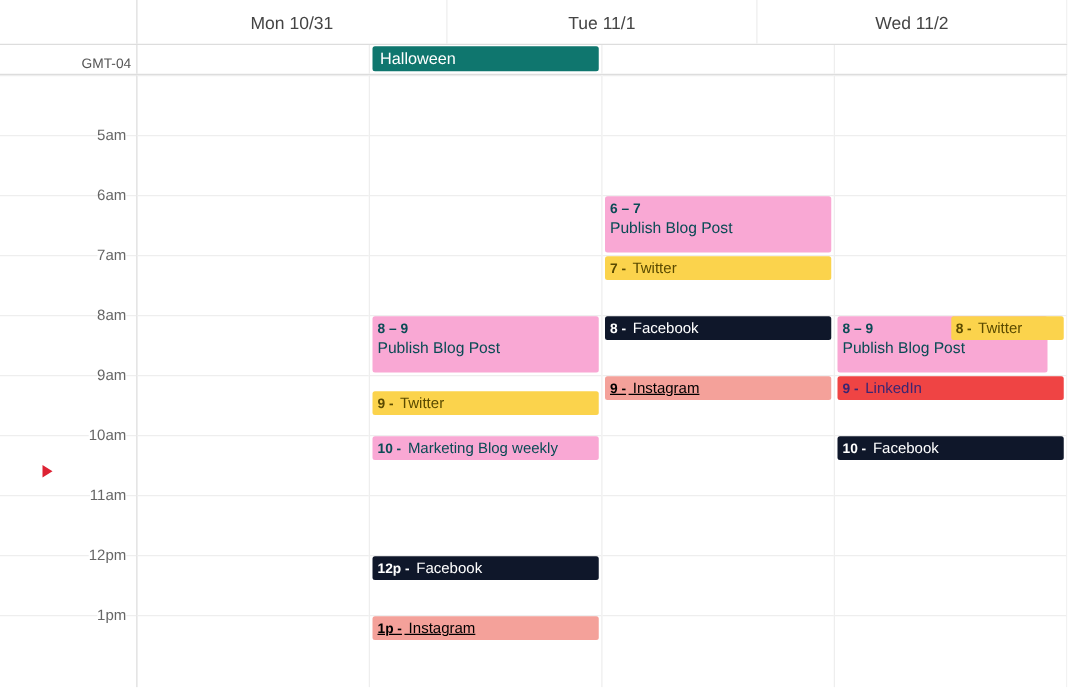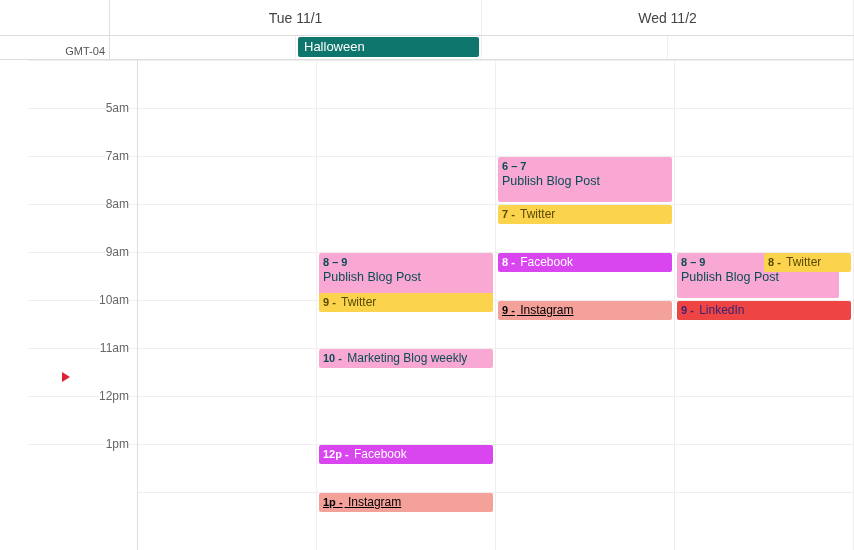--- a/index.html
+++ b/index.html
@@ -20,60 +20,61 @@
   
   .allday-row { display: flex; height: 24px; border-bottom: 1px solid #ddd; }
   .allday-gutter { width: 110px; flex: 0 0 110px; border-right: 1px solid #ddd;
     display: flex; align-items: flex-end; justify-content: flex-end; padding: 0 4px 2px 0;
     font-size: 11px; color: #555; }
   .allday-cell { flex: 1 1 0; border-right: 1px solid #eee; position: relative; padding: 1px 2px; }
   .allday-event { height: 20px; line-height: 20px; padding-left: 6px; font-size: 13px;
     color: #fff; background: #0f766e; border-radius: 2px; overflow: hidden; white-space: nowrap; }
 
   
-  .body { position: relative; display: flex; height: calc(100% - 60px); overflow: hidden; margin-left: 28px; }
+  .body { position: relative; display: flex; height: calc(100% - 60px); overflow: hidden; }
   .time-gutter { width: 110px; flex: 0 0 110px; border-right: 1px solid #ddd; position: relative; }
   .hour-row { height: 48px; position: relative; }
   .hour-label { position: absolute; right: 8px; top: -7px; font-size: 12px; color: #666; background:#fff; }
   .hour-line { border-top: 1px solid #eee; height: 48px; }
 
   .day-cols { flex: 1 1 auto; display: flex; position: relative; }
   .day-col { flex: 1 1 0; border-right: 1px solid #eee; position: relative; }
   .day-col .slot { height: 48px; border-top: 1px solid #eee; }
 
   .event { position: absolute; left: 2px; right: 2px;
     border-radius: 2px; padding: 2px 4px; font-size: 12px; line-height: 14px;
     overflow: hidden; white-space: nowrap; cursor: pointer; }
   .event.tall { font-size: 12.5px; line-height: 15px; }
   .event .t { font-weight: bold; margin-right: 2px; font-size: 11px; }
   .event.block .title { display: block; }
 
   
   .c-blue   { background: #f9a8d4; color: #0a4b55; }
   .c-yellow { background: #fbd34c; color: #5a4a00; }
-  .c-green  { background: #d946ef; color: #fff; }
+  .c-green  { background: #0f172a; color: #fff; }
   .c-purple { background: #ef4444; color: #3b2572; }
   .c-red    { background: #f4a19a; color: #000000; text-decoration: underline; }
 
   
   .now-marker {
     position: absolute; left: 34px; width: 0; height: 0;
     border-top: 5px solid transparent; border-bottom: 5px solid transparent;
     border-left: 8px solid #d23; z-index: 5;
   }
   .half-right { left: 50%; }
   .narrow     { right: 8%; }
 </style>
 </head>
 <body>
 
 <div class="calendar">
 
   <div class="header-row">
     <div class="header-gutter"></div>
+    <div class="header-day">Mon 10/31</div>
     <div class="header-day">Tue 11/1</div>
     <div class="header-day">Wed 11/2</div>
   </div>
 
   <div class="allday-row">
     <div class="allday-gutter">GMT-04</div>
     <div class="allday-cell"></div>
     <div class="allday-cell">
       <div class="allday-event">Halloween</div>
     </div>
@@ -84,20 +85,24 @@
   <div class="body">
     <div class="now-marker" id="now-marker" style="top: 311.8px;"></div>
 
     <div class="time-gutter" id="time-gutter">
         <div class="hour-row">
           <div class="hour-line"></div>
         </div>
         <div class="hour-row">
           <div class="hour-line"></div>
           <div class="hour-label">5am</div>
+        </div>
+        <div class="hour-row">
+          <div class="hour-line"></div>
+          <div class="hour-label">6am</div>
         </div>
         <div class="hour-row">
           <div class="hour-line"></div>
           <div class="hour-label">7am</div>
         </div>
         <div class="hour-row">
           <div class="hour-line"></div>
           <div class="hour-label">8am</div>
         </div>
         <div class="hour-row">
@@ -140,21 +145,21 @@
           <div class="slot"></div>
           <div class="slot"></div>
           <div class="slot"></div>
           <div class="slot"></div>
           <div class="slot"></div>
           <div class="slot"></div>
           <div class="slot"></div>
           <div class="slot"></div>
           <div class="slot"></div>
           <div class="event c-blue block tall" style="top: 193px; height: 45px;"><span class="t">8 – 9</span><span class="title">Publish Blog Post</span></div>
-          <div class="event c-yellow" style="top: 233px; height: 18.6px;"><span class="t">9 -</span><span class="title"> Twitter</span></div>
+          <div class="event c-yellow" style="top: 253px; height: 18.6px;"><span class="t">9 -</span><span class="title"> Twitter</span></div>
           <div class="event c-blue" style="top: 289px; height: 18.6px;"><span class="t">10 -</span><span class="title"> Marketing Blog weekly</span></div>
           <div class="event c-green" style="top: 385px; height: 18.6px;"><span class="t">12p -</span><span class="title"> Facebook</span></div>
           <div class="event c-red" style="top: 433px; height: 18.6px;"><span class="t">1p -</span><span class="title"> Instagram</span></div>
         </div>
       <div class="day-col" id="col-tue">
           <div class="slot"></div>
           <div class="slot"></div>
           <div class="slot"></div>
           <div class="slot"></div>
           <div class="slot"></div>
@@ -175,17 +180,18 @@
           <div class="slot"></div>
           <div class="slot"></div>
           <div class="slot"></div>
           <div class="slot"></div>
           <div class="slot"></div>
           <div class="slot"></div>
           <div class="slot"></div>
           <div class="event c-blue block tall narrow" style="top: 193px; height: 45px; z-index: 1;"><span class="t">8 – 9</span><span class="title">Publish Blog Post</span></div>
           <div class="event c-yellow half-right" style="top: 193px; height: 18.6px; z-index: 3;"><span class="t">8 -</span><span class="title"> Twitter</span></div>
           <div class="event c-purple" style="top: 241px; height: 18.6px;"><span class="t">9 -</span><span class="title"> LinkedIn</span></div>
+          <div class="event c-green" style="top: 289px; height: 18.6px;"><span class="t">10 -</span><span class="title"> Facebook</span></div>
         </div>
     </div>
   </div>
 
 </div>
 
 </body></html>

